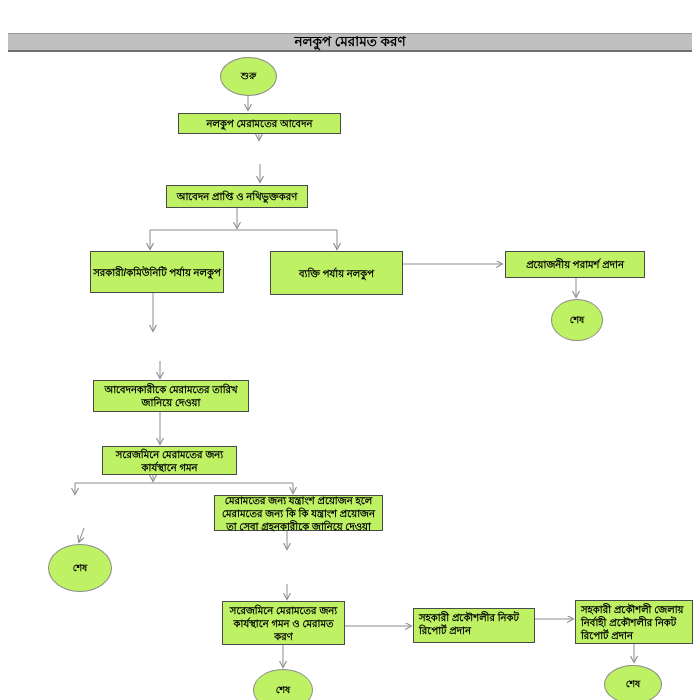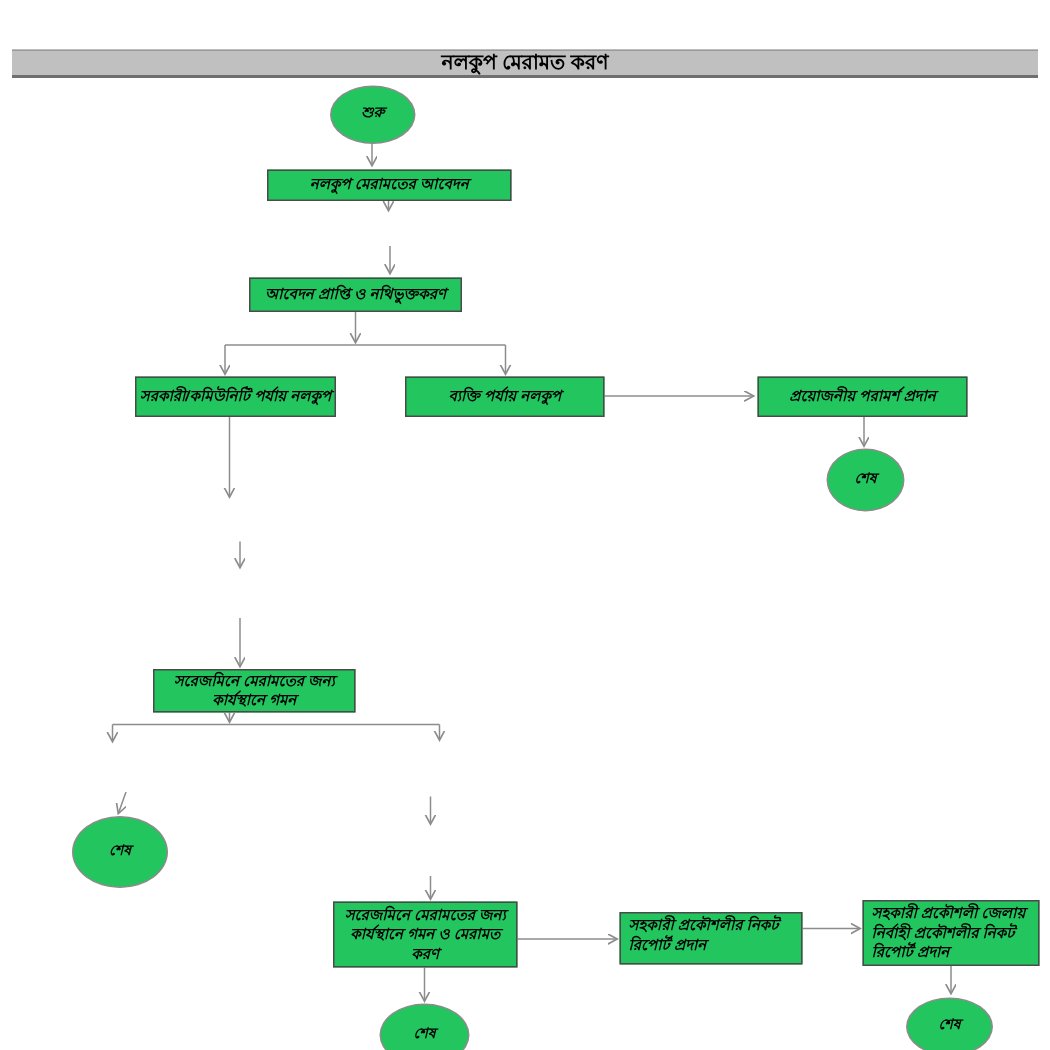--- a/index.html
+++ b/index.html
@@ -9,24 +9,23 @@
   }
   #connector-layer{position:absolute;left:0;top:0;width:700px;height:700px;}
   .titlebar{
     position:absolute;left:8px;top:5px;width:684px;height:19px;
     background:#c0c0c0;border-top:1px solid #9a9a9a;border-bottom:2px solid #6f6f6f;
     display:flex;align-items:center;justify-content:center;
     font-size:13.5px;font-weight:bold;box-sizing:border-box;
   }
   .node{
     position:absolute;display:flex;align-items:center;justify-content:center;
-    background:#22c55e;border:1px solid #4a4a4a;box-sizing:border-box;
+    background:#bef264;border:1px solid #4a4a4a;box-sizing:border-box;
     text-align:center;font-size:10px;font-weight:bold;line-height:1.3;
     padding:1px 2px;
-    font-style:italic;
   }
   .node .lbl{white-space:pre-line;}
   .terminator{border-radius:50%;border:1px solid #8c8c8c;font-size:9.5px;}
   .align-left{justify-content:flex-start;text-align:left;padding:2px 5px;align-items:flex-start;}
   .align-left .lbl{text-align:left;}
 </style>
 </head>
 <body>
 
 <div id="canvas">
@@ -83,32 +82,41 @@
   <div class="node terminator" style="left:604px;top:637px;width:58px;height:39px">
     <span class="lbl">শেষ</span>
   </div>
 
   <div class="node" style="left:178px;top:85px;width:163px;height:21px">
     <span class="lbl">নলকুপ মেরামতের আবেদন</span>
   </div>
   <div class="node" style="left:166px;top:157px;width:142px;height:23px">
     <span class="lbl">আবেদন প্রাপ্তি ও নথিভুক্তকরণ</span>
   </div>
-  <div class="node" style="left:90px;top:223px;width:134px;height:27px">
+  <div class="node" style="left:90px;top:223px;width:134px;height:42px">
     <span class="lbl">সরকারী/কমিউনিটি পর্যায় নলকুপ</span>
   </div>
-  <div class="node" style="left:270px;top:223px;width:133px;height:27px">
+  <div class="node" style="left:270px;top:223px;width:133px;height:44px">
     <span class="lbl">ব্যক্তি পর্যায় নলকুপ</span>
   </div>
   <div class="node" style="left:505px;top:223px;width:140px;height:27px">
     <span class="lbl">প্রয়োজনীয় পরামর্শ প্রদান</span>
   </div>
+  <div class="node" style="left:93px;top:352px;width:156px;height:32px">
+    <span class="lbl">আবেদনকারীকে মেরামতের তারিখ
+জানিয়ে দেওয়া</span>
+  </div>
   <div class="node" style="left:102px;top:418px;width:135px;height:29px">
     <span class="lbl">সরেজমিনে মেরামতের জন্য
 কার্যস্থানে গমন</span>
+  </div>
+  <div class="node" style="left:214px;top:467px;width:169px;height:36px">
+    <span class="lbl">মেরামতের জন্য যন্ত্রাংশ প্রয়োজন হলে
+মেরামতের জন্য কি কি যন্ত্রাংশ প্রয়োজন
+তা সেবা গ্রহনকারীকে জানিয়ে দেওয়া</span>
   </div>
   <div class="node" style="left:222px;top:573px;width:123px;height:44px">
     <span class="lbl">সরেজমিনে মেরামতের জন্য
 কার্যস্থানে গমন ও মেরামত
 করণ</span>
   </div>
   <div class="node align-left" style="left:413px;top:580px;width:122px;height:35px">
     <span class="lbl">সহকারী প্রকৌশলীর নিকট
 রিপোর্ট প্রদান</span>
   </div>

